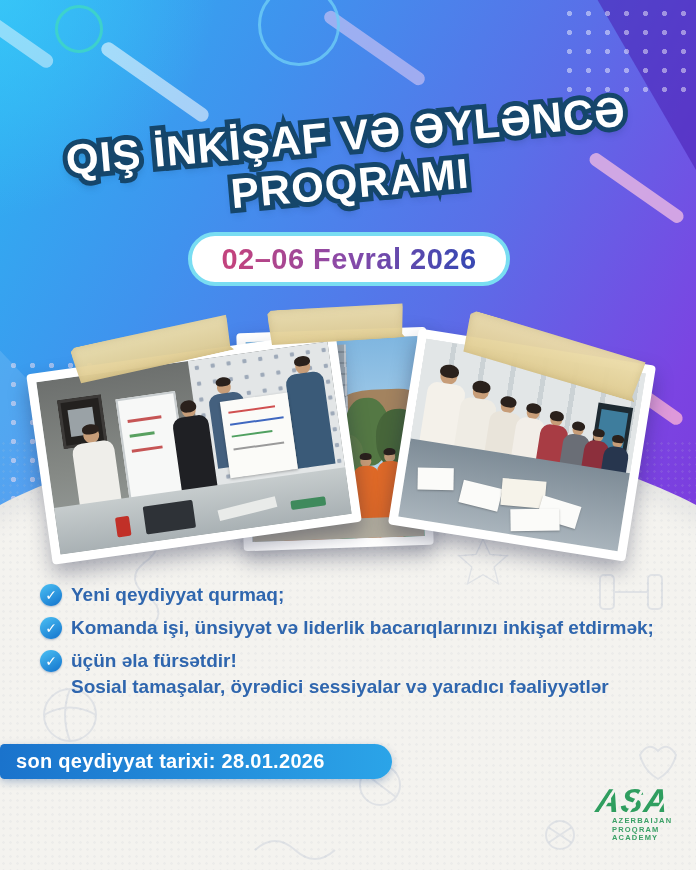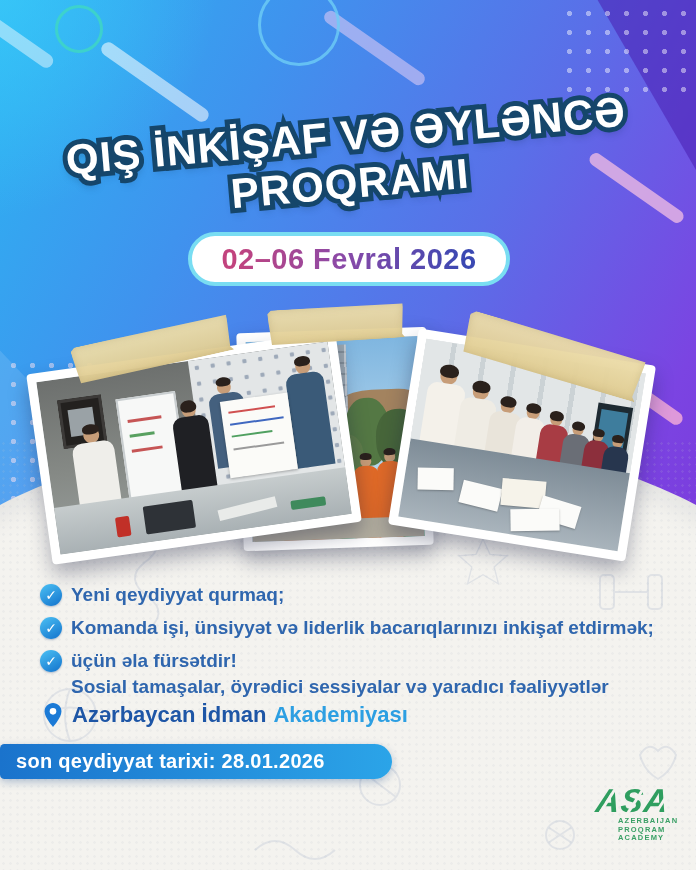--- a/index.html
+++ b/index.html
@@ -125,21 +125,21 @@
   .banner{left:0;top:744px;width:392px;height:35px;z-index:6;
     background:linear-gradient(90deg,#1a73cc,#2ba4e8);border-radius:5px 20px 20px 5px;
     display:flex;align-items:center;box-shadow:0 3px 8px rgba(20,70,140,.3);}
   .banner span{color:#ffffff;font-size:20px;font-weight:800;margin-left:16px;letter-spacing:.3px;}
   
   .logo{left:596px;top:786px;width:96px;z-index:6;text-align:left;}
   .logo-acronym{font-size:33px;line-height:30px;font-weight:800;font-style:italic;
     color:#2f9e5f;letter-spacing:1px;transform:skewX(-6deg);position:relative;display:inline-block;}
   .logo-acronym i{position:absolute;width:3px;height:34px;background:#f4f3ef;
     transform:rotate(28deg);top:-2px;}
-  .logo-words{margin-top:1px;margin-left:22px;}
+  .logo-words{margin-top:1px;margin-left:16px;}
   .logo-words div{font-size:7.5px;font-weight:700;color:#3aa066;letter-spacing:1.2px;line-height:8.5px;}
 </style>
 </head>
 <body>
 
 <div id="poster">
 
   <div class="abs corner-cyan"></div>
   <div class="abs corner-dark"></div>
   <div class="abs tri-left"></div>
@@ -351,28 +351,20 @@
     </div>
     <div class="bullet">
       <span class="check">✓</span>
       <span class="txt">
         <span>üçün əla fürsətdir!</span>
         <span>Sosial tamaşalar, öyrədici sessiyalar və yaradıcı fəaliyyətlər</span>
       </span>
     </div>
   </div>
 
-  <div class="abs loc-row">
-    <svg class="pin" viewBox="0 0 24 28">
-      <path d="M12 1C6.8 1 2.8 5 2.8 10.2 2.8 17 12 27 12 27s9.2-10 9.2-16.8C21.2 5 17.2 1 12 1z" fill="#1b7ad6"></path>
-      <circle cx="12" cy="10" r="3.6" fill="#ffffff"></circle>
-    </svg>
-    <span class="loc-part1">Azərbaycan İdman</span>
-    <span class="loc-part2">Akademiyası</span>
-  </div>
 
   <div class="abs banner">
     <span>son qeydiyyat tarixi: 28.01.2026</span>
   </div>
 
   <div class="abs logo">
     <div class="logo-acronym">
       <span>ASA</span>
       <i style="left:10px;"></i><i style="left:38px;"></i><i style="left:66px;"></i>
     </div>

